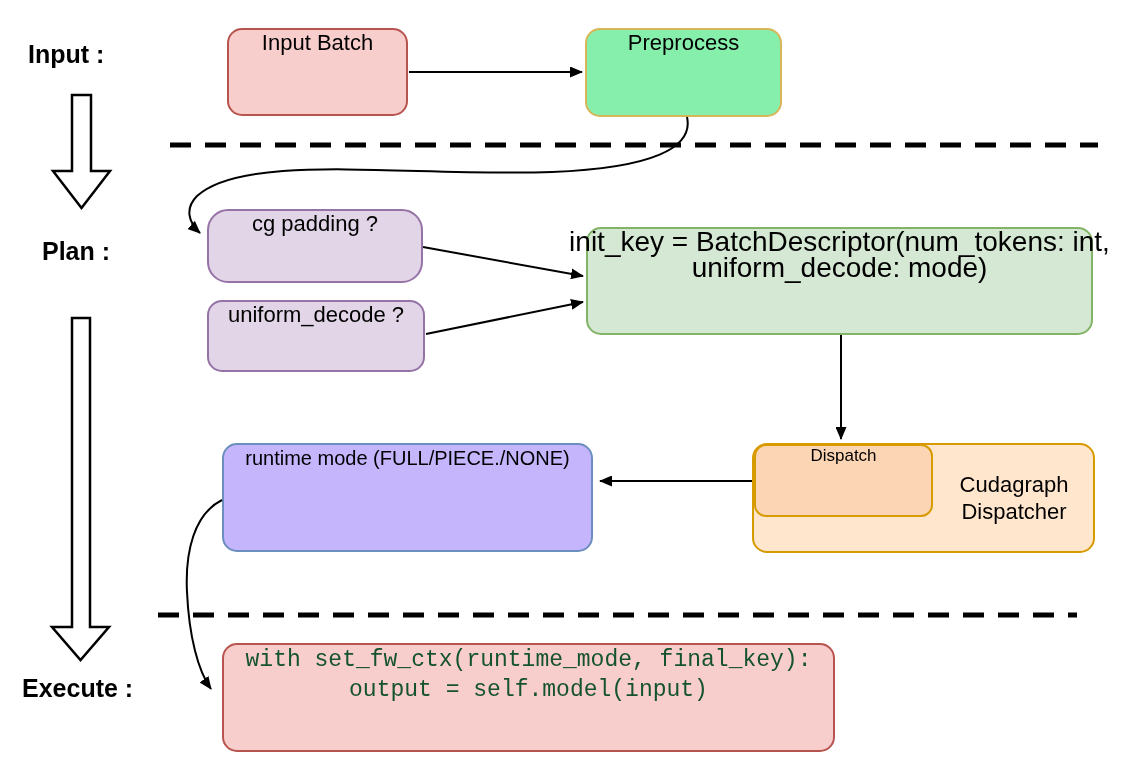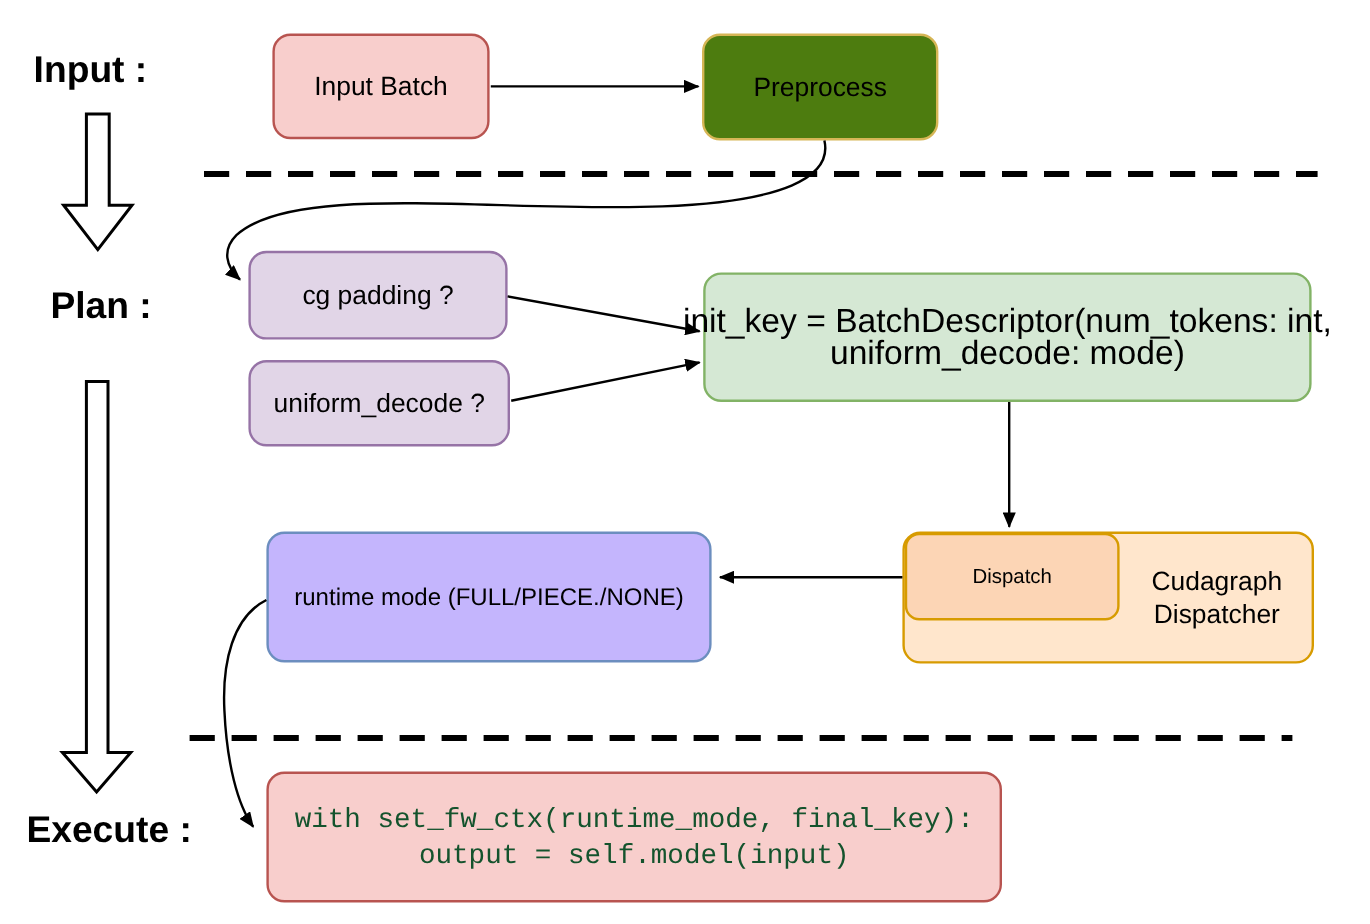--- a/index.html
+++ b/index.html
@@ -5,51 +5,50 @@
   html,body{margin:0;padding:0;background:#fff;}
   #canvas{
     position:relative;
     width:1142px;height:770px;
     background:#ffffff;
     font-family:"Liberation Sans", sans-serif;
     overflow:hidden;
   }
   .stage-label{
     position:absolute;
-    font-size:31px;
+    font-size:25px;
     font-weight:bold;
     color:#000;
     white-space:nowrap;
   }
   .node{
     position:absolute;
     box-sizing:border-box;
     border:2px solid #a21caf;
     border-radius:15px;
     display:flex;
     flex-direction:column;
     align-items:center;
-    justify-content:center;
     text-align:center;
     font-size:22px;
     color:#000;
     white-space:nowrap;
   }
   .node .ln{display:block;}
   .pink   {background:#F8CECC;border-color:#B85450;}
-  .yellow {background:#4d7c0f;border-color:#D6B656;}
+  .yellow {background:#86efac;border-color:#D6B656;}
   .purple {background:#E1D5E7;border-color:#9673A6;}
   .green  {background:#D5E8D4;border-color:#82B366;}
   .blue   {background:#c4b5fd;border-color:#6C8EBF;}
   .orange {background:#FFE6CC;border-color:#D79B00;}
   .peach  {background:#FCD5B5;border-color:#D79B00;}
 
   #node-input-batch    {left:227px;top:28px;width:181px;height:88px;}
   #node-preprocess     {left:585px;top:28px;width:197px;height:89px;}
-  #node-cg-padding     {left:207px;top:209px;width:216px;height:74px;}
+  #node-cg-padding     {left:207px;top:209px;width:216px;height:74px;border-radius:21px;}
   #node-uniform-decode {left:207px;top:300px;width:218px;height:72px;}
   #node-init-key       {left:586px;top:227px;width:507px;height:108px;font-size:28px;line-height:26px;}
   #node-cudagraph      {left:752px;top:443px;width:343px;height:110px;}
   .cud-label{
     position:absolute;left:181px;right:0;top:0;bottom:0;
     display:flex;flex-direction:column;align-items:center;justify-content:center;
     font-size:22px;line-height:27px;
   }
   #node-dispatch       {left:754px;top:444px;width:179px;height:73px;border-radius:12px;font-size:17px;}
   #node-runtime        {left:222px;top:443px;width:371px;height:109px;font-size:20px;line-height:26px;}

